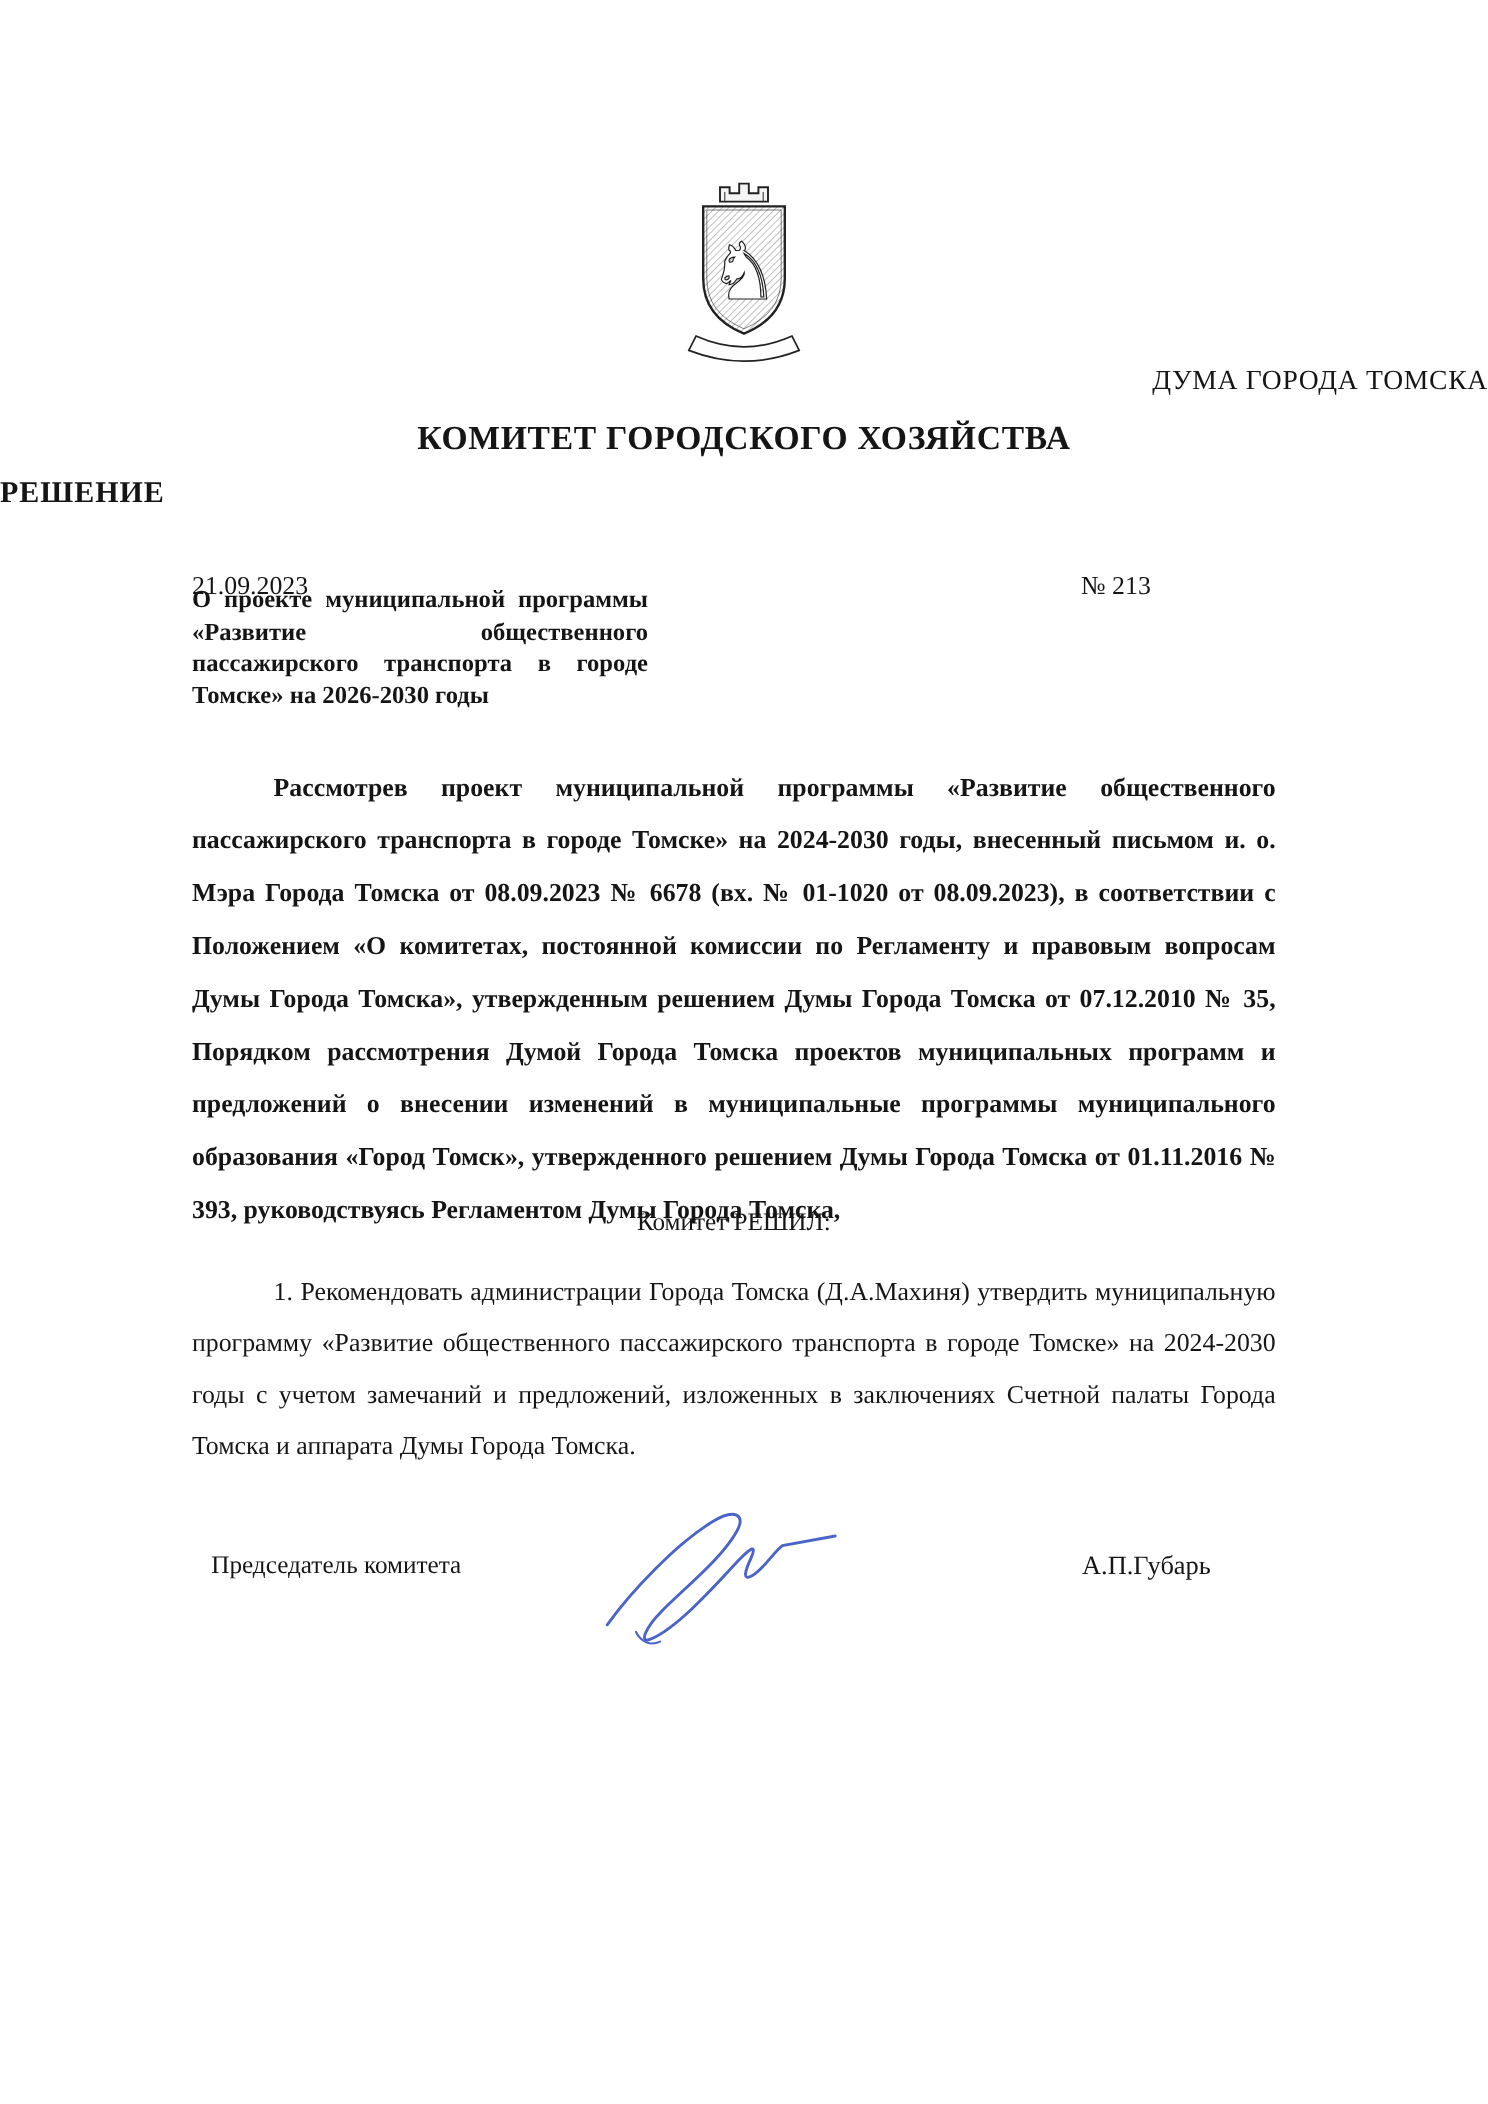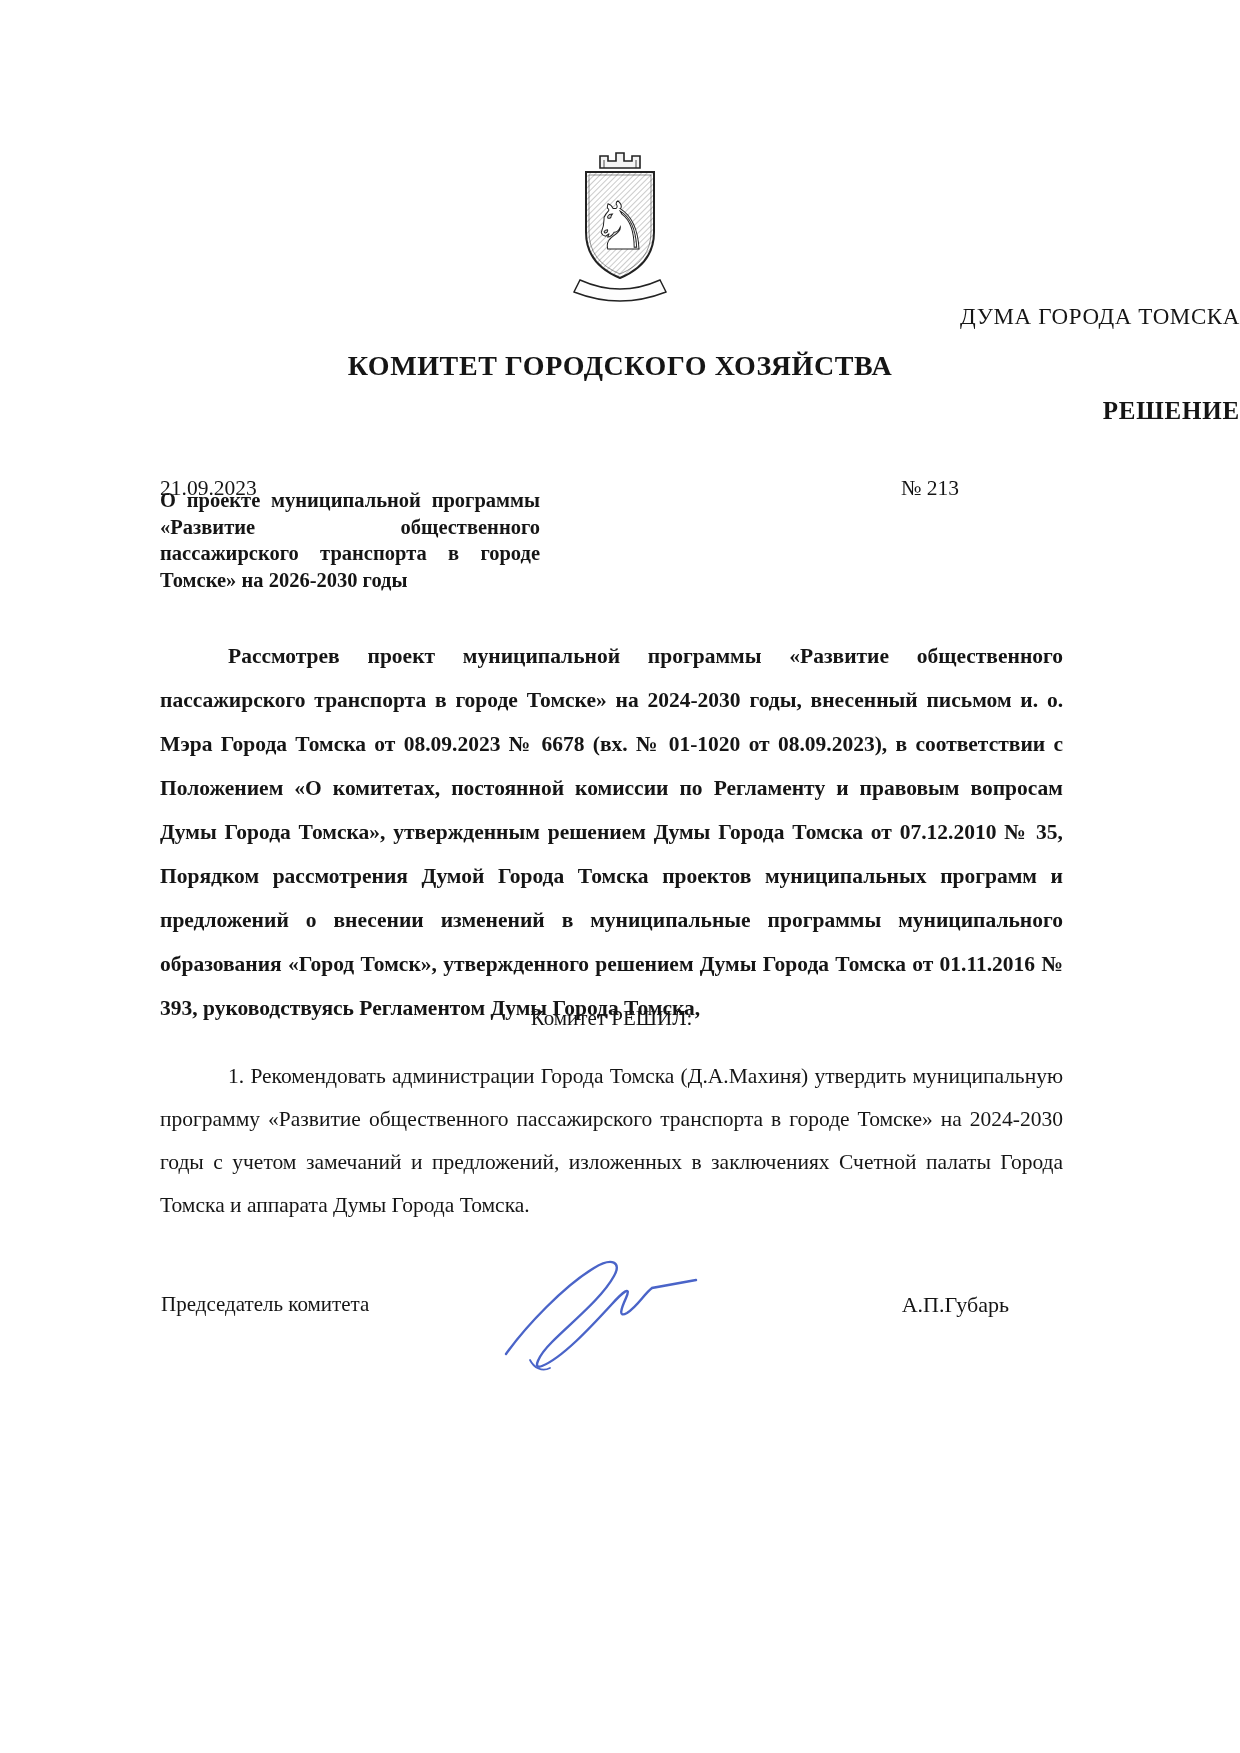--- a/index.html
+++ b/index.html
@@ -38,21 +38,21 @@
     text-align: center;
     font-weight: bold;
     font-size: 28px;
     letter-spacing: 0.6px;
   }
   .doc-type {
     position: absolute;
     top: 397px;
     left: 0;
     width: 100%;
-    text-align: right;
+    text-align: left;
     font-weight: bold;
     font-size: 25px;
     letter-spacing: 0.8px;
   }
 
   .meta-row {
     position: absolute;
     top: 476px;
     left: 160px;
     width: 903px;
@@ -109,21 +109,21 @@
 
   .signature-block {
     position: absolute;
     top: 1250px;
     left: 160px;
     width: 903px;
     height: 140px;
   }
   .signature-title {
     position: absolute;
-    left: 1px;
+    left: 16px;
     top: 42px;
     font-size: 21px;
   }
   .signer-name {
     position: absolute;
     right: 54px;
     top: 42px;
     font-size: 22px;
   }
   .signature-scribble {

